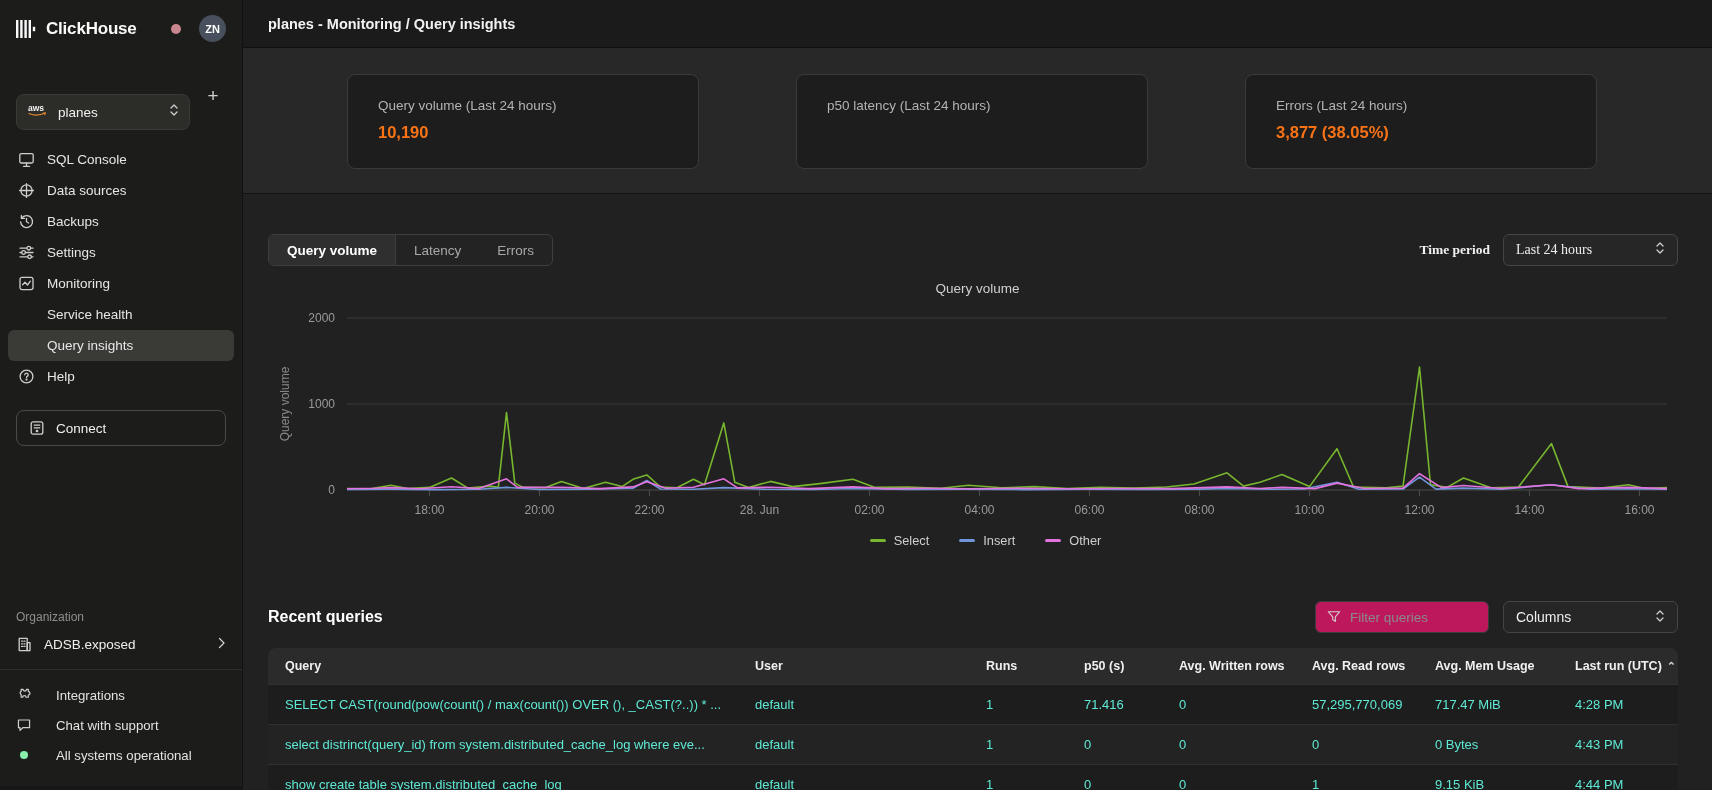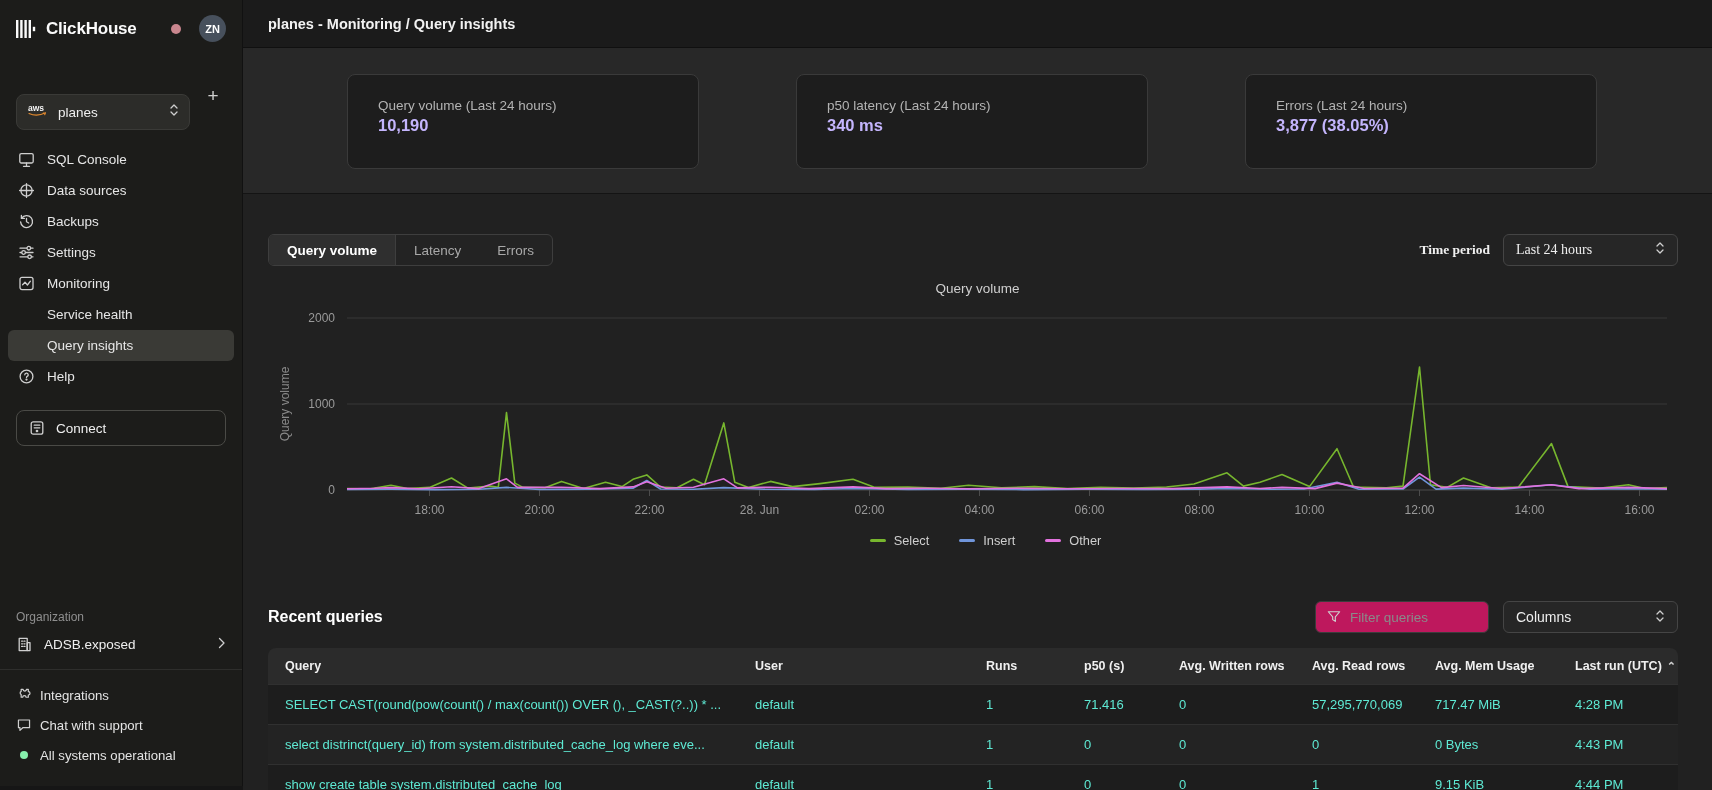--- a/index.html
+++ b/index.html
@@ -30,34 +30,34 @@
   .sub-item { padding-left:39px; }
   .sub-item.active { background:#3a3a36; }
   .connect-btn { margin:18px 16px 0 16px; height:36px; border:1px solid #4a4a46; border-radius:8px;
                  display:flex; align-items:center; gap:11px; padding:0 12px; font-size:13.5px; color:#efefef; cursor:pointer; }
   .org-section { margin-top:auto; padding:0 16px; }
   .org-label { font-size:12px; color:#8f8f8f; margin-bottom:12px; }
   .org-row { display:flex; align-items:center; gap:11px; font-size:13.5px; color:#efefef; cursor:pointer; }
   .org-chev { margin-left:auto; }
   .side-divider { border-top:1px solid #2e2e2c; margin:16px 0 10px 0; }
   .footer-list { padding:0 16px 16px 16px; }
-  .footer-item { display:flex; align-items:center; gap:8px; height:30px; font-size:13.2px; color:#e3e3e3; cursor:pointer; }
+  .footer-item { display:flex; align-items:center; gap:24px; height:30px; font-size:13.2px; color:#e3e3e3; cursor:pointer; }
   .status-dot { width:8px; height:8px; border-radius:50%; margin:0 4px; }
 
   
   .main { position:absolute; left:243px; top:0; right:0; bottom:0; background:#212121; }
   .topbar { height:48px; background:#1b1b1b; border-bottom:1px solid #101010;
             display:flex; align-items:center; padding:0 25px; }
   .topbar-title { font-size:14.5px; font-weight:bold; color:#f2f2f2; }
   .stats-band { background:#282828; border-bottom:1px solid #141414; height:146px;
                 display:flex; gap:97px; padding:26px 0 0 104px; }
   .stat-card { width:352px; height:95px; background:#1d1d1d; border:1px solid #3a3a3a; border-radius:8px;
                padding:23px 30px; }
   .stat-label { font-size:13.5px; color:#b3b3b3; }
-  .stat-value { font-size:16.5px; font-weight:bold; color:#c4b5fd; margin-top:3px; }
+  .stat-value { font-size:16.5px; font-weight:bold; color:#f97316; margin-top:10px; }
 
   .section { position:absolute; top:195px; left:0; right:0; bottom:0; background:#212121; }
   .controls-row { display:flex; align-items:center; padding:39px 34px 0 25px; }
   .tabs { display:flex; border:1px solid #3e3e3e; border-radius:6px; overflow:hidden; background:#232323; height:32px; }
   .tab { display:flex; align-items:center; padding:0 18px; font-size:13.5px; color:#a8a8a8; cursor:pointer; }
   .tab.active { background:#2f2f2f; color:#fff; font-weight:bold; border-right:1px solid #3e3e3e; }
   .time-period { margin-left:auto; display:flex; align-items:center;font-family:Liberation Serif, serif; }
   .tp-label { font-size:13.5px; font-weight:bold; color:#f0f0f0; margin-right:13px; }
   .select-box { width:175px; height:32px; background:#262626; border:1px solid #454545; border-radius:6px;
                 display:flex; align-items:center; padding:0 12px; font-size:14px; color:#eee; cursor:pointer; }
@@ -236,21 +236,20 @@
     <span class="topbar-title">planes - Monitoring / Query insights</span>
   </div>
 
   <div class="stats-band">
     <div class="stat-card">
       <div class="stat-label">Query volume (Last 24 hours)</div>
       <div class="stat-value">10,190</div>
     </div>
     <div class="stat-card">
       <div class="stat-label">p50 latency (Last 24 hours)</div>
-      <div class="stat-value">340 ms</div>
     </div>
     <div class="stat-card">
       <div class="stat-label">Errors (Last 24 hours)</div>
       <div class="stat-value">3,877 (38.05%)</div>
     </div>
   </div>
 
   <div class="section">
     <div class="controls-row">
       <div class="tabs">

